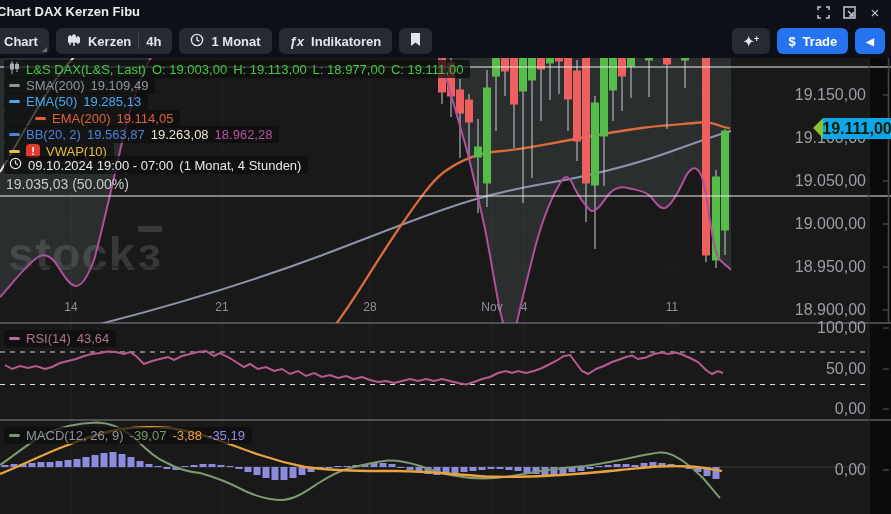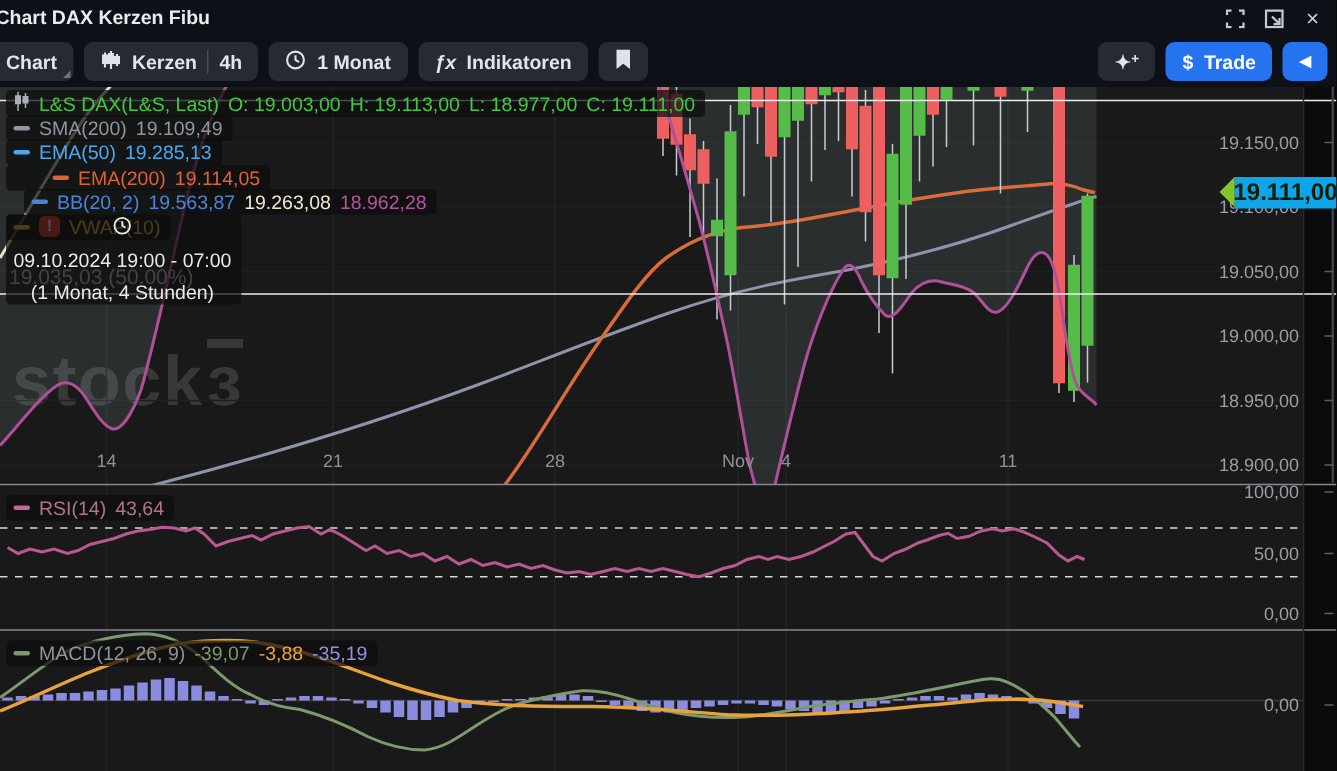--- a/index.html
+++ b/index.html
@@ -26,21 +26,21 @@
   #chart{left:0;top:58px;width:891px;height:456px;background:#191919;}
   #axiscol{left:869px;top:58px;width:22px;height:456px;background:#0b0b0b;}
   #chart-svg{left:0;top:58px;z-index:5;}
   
   .lchip{display:inline-flex;align-items:center;gap:6px;background:rgba(12,12,12,.72);
          border-radius:3px;padding:1px 7px 1px 5px;font-size:13px;white-space:nowrap;z-index:20;cursor:pointer;}
   .dash{width:11px;height:3px;border-radius:2px;display:inline-block;}
   .warn{width:14px;height:14px;border-radius:4px;background:#e23b2e;color:#fff;font-size:11px;font-weight:bold;
         display:inline-flex;align-items:center;justify-content:center;}
   
-  .ylab{position:absolute;right:25px;color:#9a9ea6;font-size:12px;transform:translateY(-50%);z-index:8;}
+  .ylab{position:absolute;right:25px;color:#9a9ea6;font-size:16px;transform:translateY(-50%);z-index:8;}
   .xlab{position:absolute;top:300px;color:#8d9199;font-size:12px;transform:translateX(-50%);z-index:8;}
   #price-badge{left:823px;top:118px;width:68px;height:21px;background:#0ea5e9;z-index:15;
         color:#0d1d00;font-size:16px;font-weight:bold;display:flex;align-items:center;justify-content:center;}
   #price-badge::before{content:"";position:absolute;left:-10px;top:0;width:0;height:0;
         border-top:10.5px solid transparent;border-bottom:10.5px solid transparent;border-right:10px solid #85c42d;}
   
   #watermark{left:8px;top:226px;color:#383838;font-size:47px;font-weight:bold;letter-spacing:1px;z-index:2;}
   #watermark .wm3{display:inline-block;border-top:6px solid #383838;line-height:0.95;margin-left:2px;}
   .panelabel{z-index:20;}
   #fib-label{left:6px;top:176px;color:#c9c9c9;font-size:14px;z-index:6;}
@@ -343,33 +343,33 @@
 <div class="abs lchip" style="left:4px;top:93px;">
   <span class="dash" style="background:#4aa8f0;"></span>
   <span style="color:#4aa8f0;">EMA(50)</span>
   <span style="color:#4aa8f0;">19.285,13</span>
 </div>
 <div class="abs lchip" style="left:4px;top:109.5px;padding-left:31px;">
   <span class="dash" style="background:#e06038;"></span>
   <span style="color:#e06038;">EMA(200)</span>
   <span style="color:#e06038;">19.114,05</span>
 </div>
-<div class="abs lchip" style="left:16px;top:126px;">
+<div class="abs lchip" style="left:4px;top:126px;">
   <span class="dash" style="background:#4a84d8;"></span>
   <span style="color:#4a84d8;">BB(20, 2)</span>
   <span style="color:#4a84d8;">19.563,87</span>
   <span style="color:#efe8cf;">19.263,08</span>
   <span style="color:#b4549e;">18.962,28</span>
 </div>
 <div class="abs lchip" style="left:4px;top:142.5px;">
   <span class="dash" style="background:#e6bd3a;"></span>
   <span class="warn">!</span>
   <span style="color:#e6bd3a;">VWAP(10)</span>
 </div>
-<div class="abs lchip" style="left:4px;top:143px;flex-direction:column;">
+<div class="abs lchip" style="left:4px;top:156px;">
   <span>
     <svg width="13" height="13" viewBox="0 0 14 14" fill="none" stroke="#e8eaec" stroke-width="1.3">
       <circle cx="7" cy="7" r="5.6"></circle>
         <path d="M7 3.8 V7 L9.4 8.4"></path>
       </svg></span>
   <span style="color:#e8eaec;">09.10.2024 19:00 - 07:00</span>
   <span style="color:#e8eaec;">(1 Monat, 4 Stunden)</span>
 </div>
 <div class="abs" id="fib-label">19.035,03 (50.00%)</div>
 

